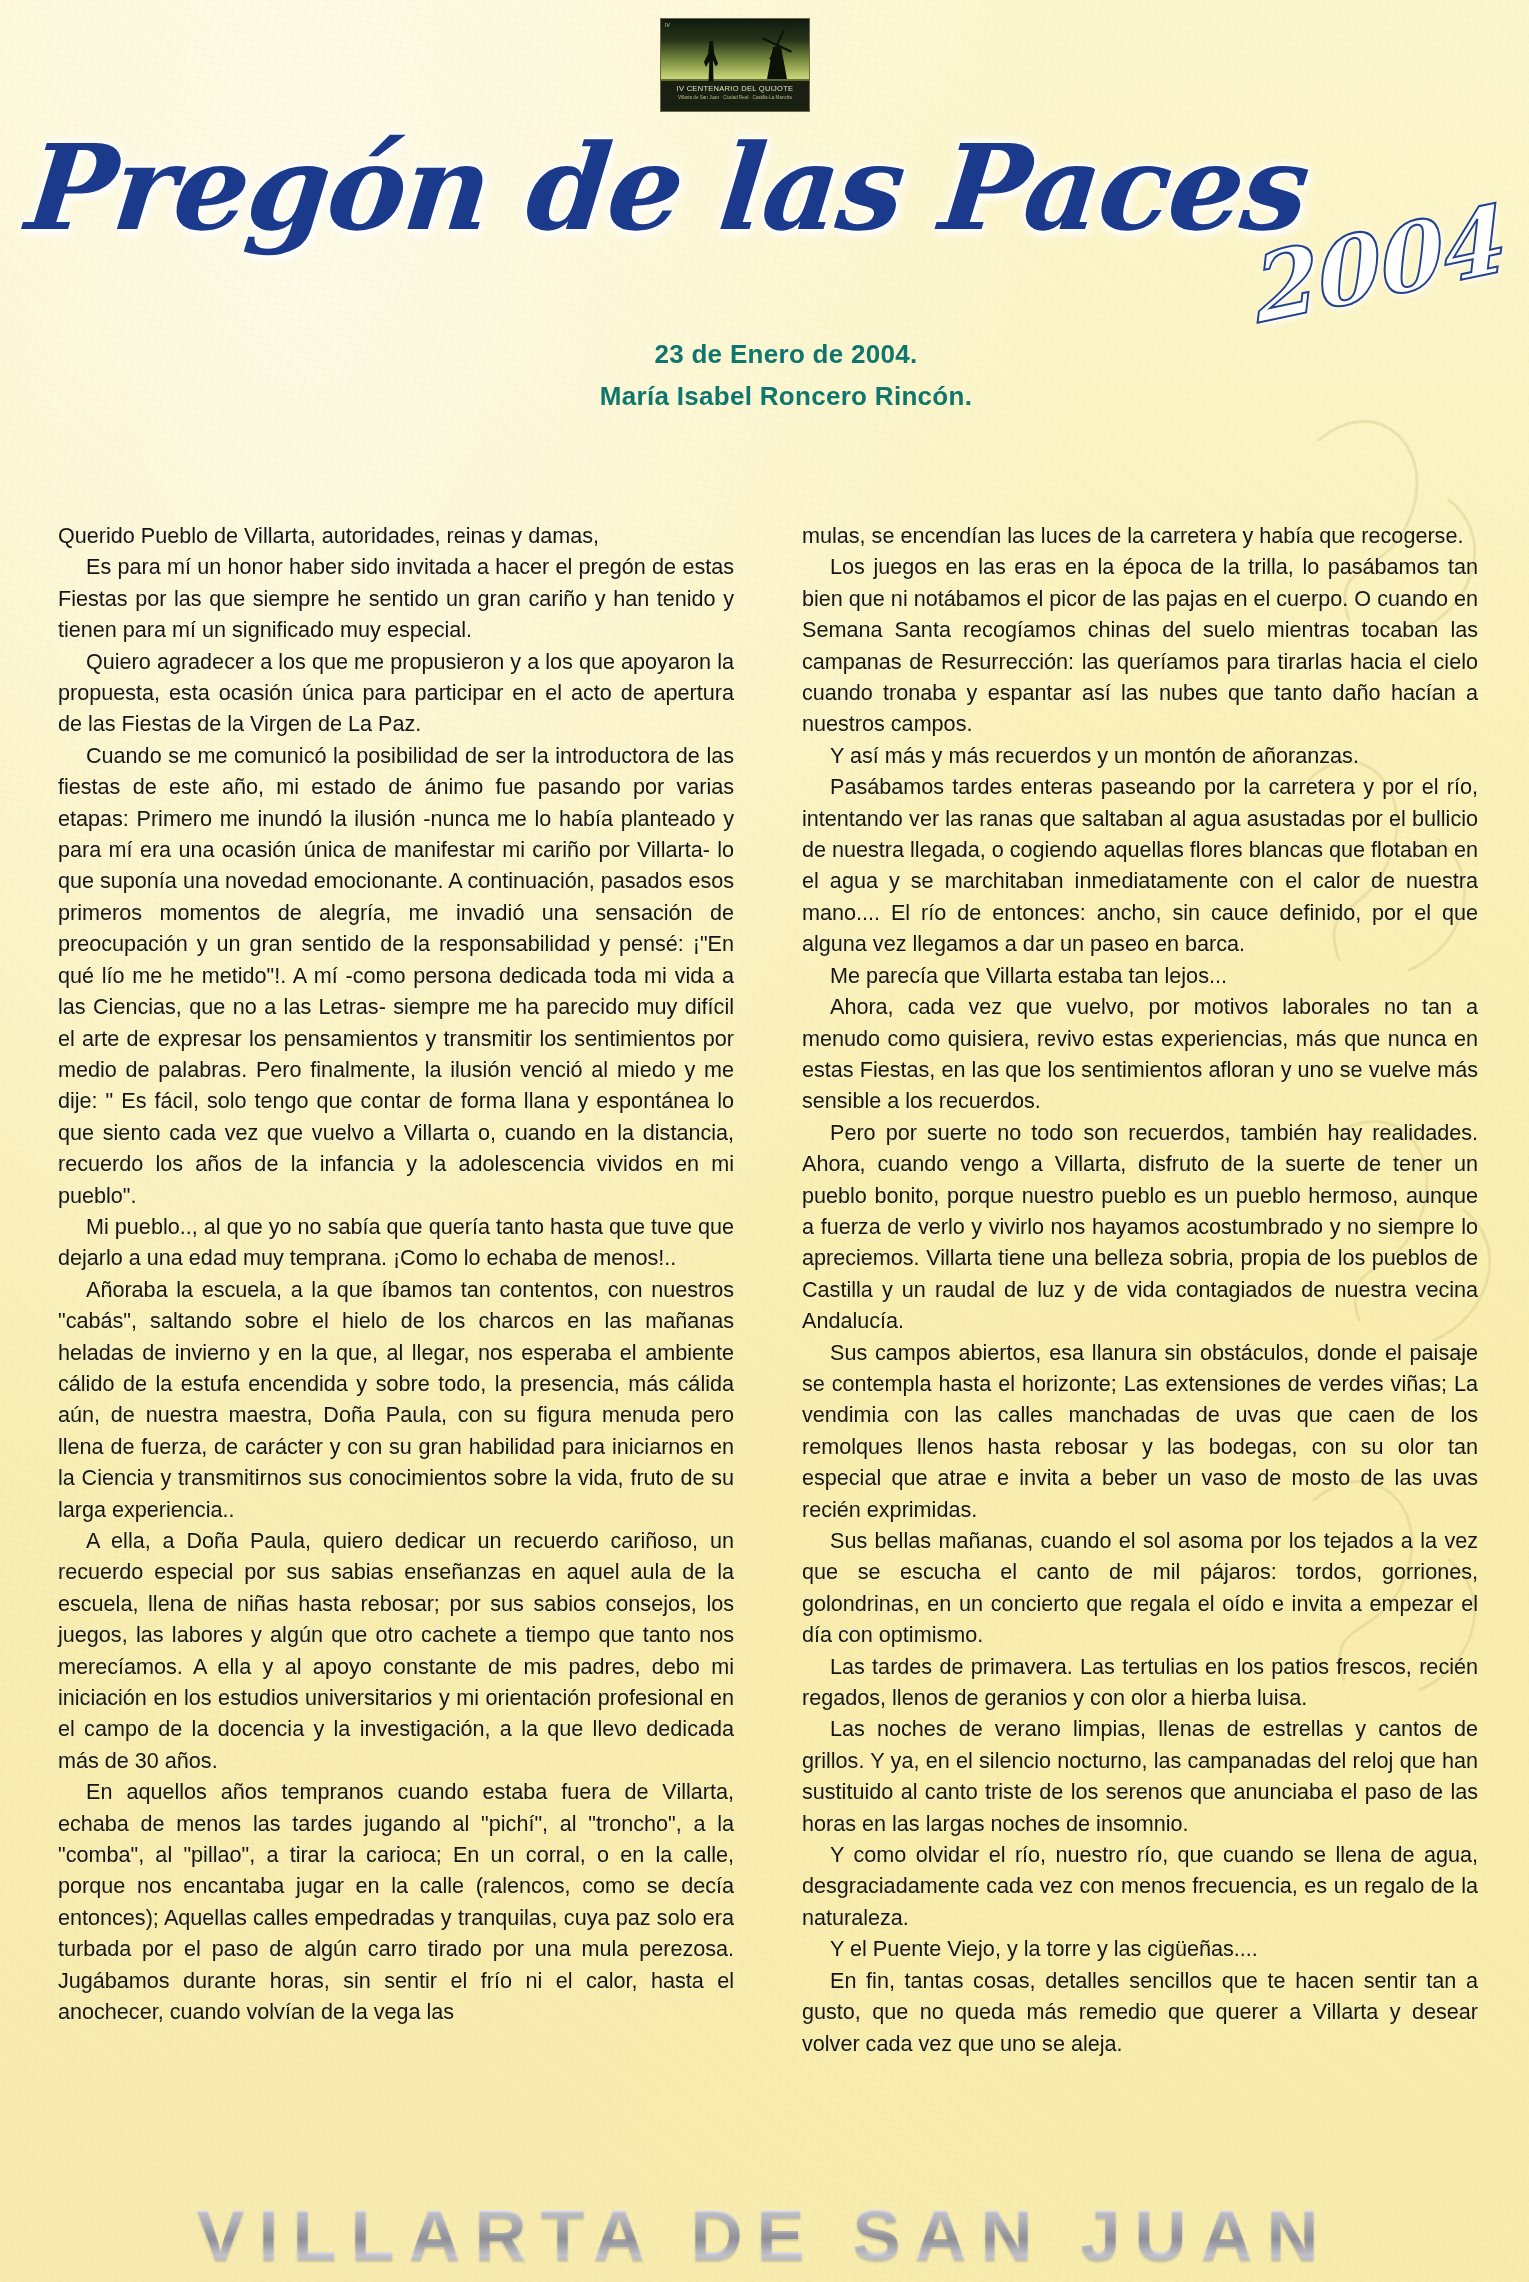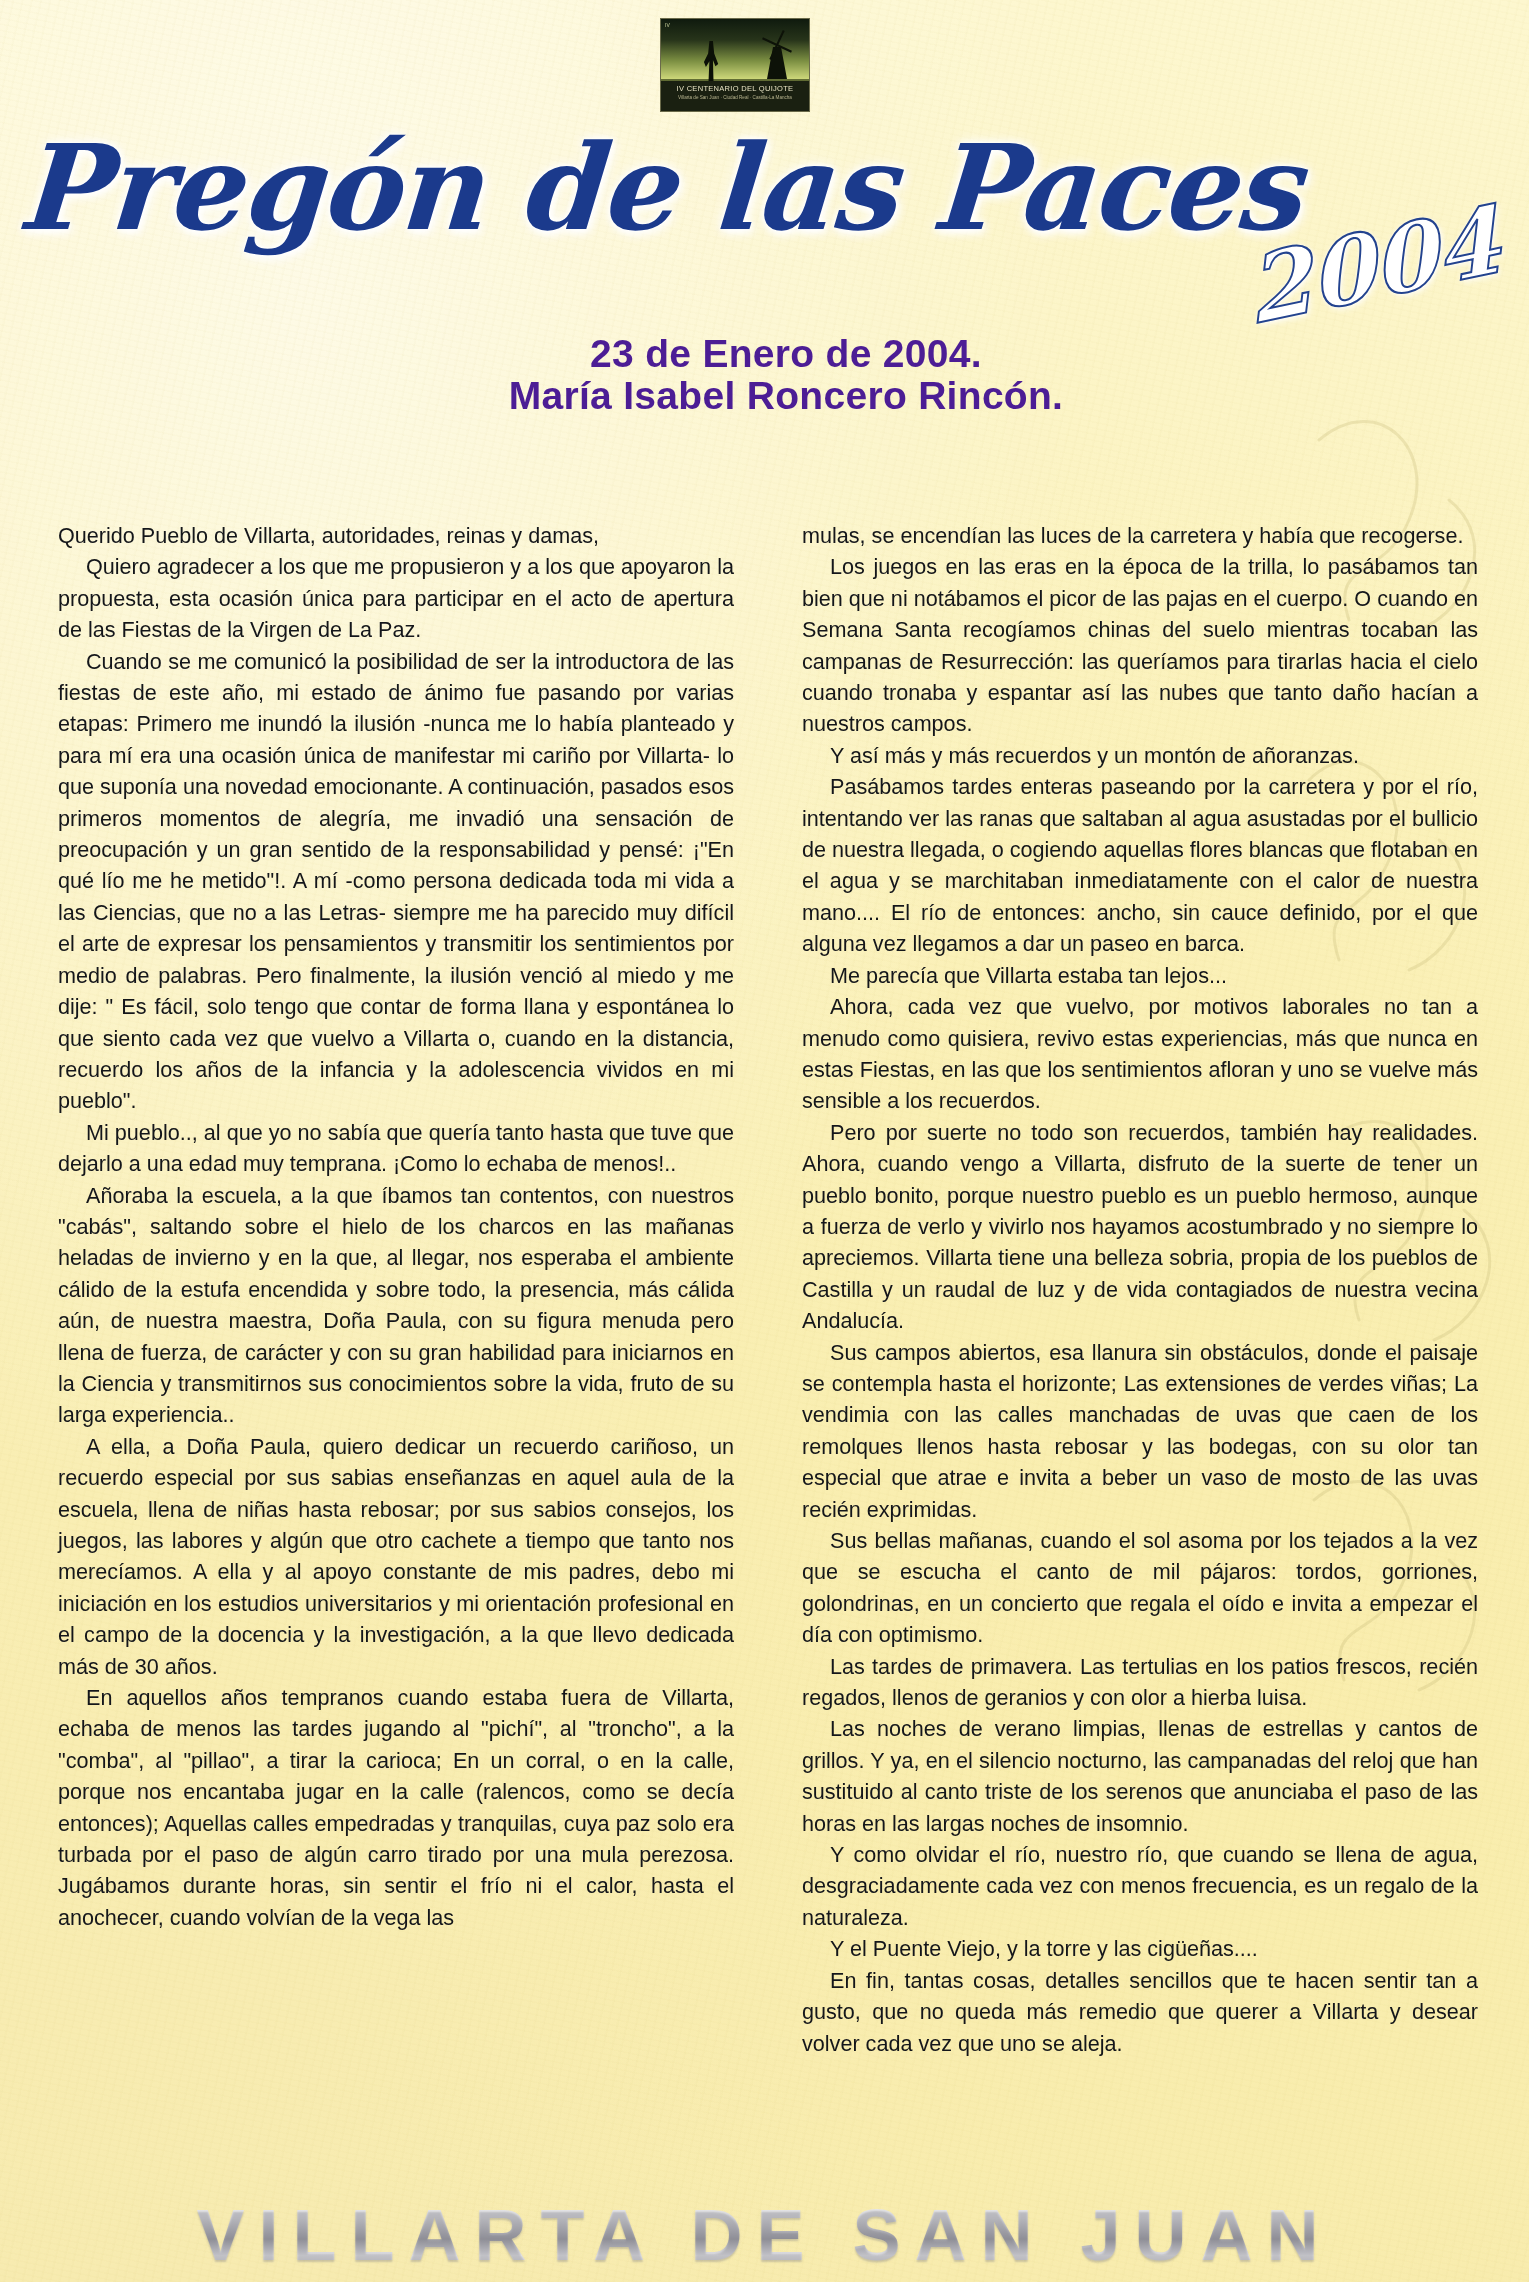--- a/index.html
+++ b/index.html
@@ -130,22 +130,22 @@
     text-shadow: 0 0 4px #ffffff, 2px 3px 6px rgba(255,255,255,0.9);
     transform: rotate(-12deg) skewX(-8deg);
   }
   .subtitle {
     position: absolute;
     left: 0; right: 0;
     top: 215px;
     text-align: center;
     font-family: "Liberation Sans", sans-serif;
     font-weight: bold;
-    font-size: 39px;
-    color: #4c1d95;
+    font-size: 26px;
+    color: #0f766e;
     line-height: 42px;
     letter-spacing: 0.3px;
     padding-left: 43px;
   }
 
   
   .columns {
     position: absolute;
     left: 58px;
     top: 520px;
@@ -237,20 +237,21 @@
   <div class="year">2004</div>
   <div class="subtitle">
     <div>23 de Enero de 2004.</div>
     <div>María Isabel Roncero Rincón.</div>
   </div>
 </div>
 
 <div class="columns">
   <div class="col" id="col-left">
       <p class="noindent">Querido Pueblo de Villarta, autoridades, reinas y damas,</p>
+      <p>Es para mí un honor haber sido invitada a hacer el pregón de estas Fiestas por las que siempre he sentido un gran cariño y han tenido y tienen para mí un significado muy especial.</p>
       <p>Quiero agradecer a los que me propusieron y a los que apoyaron la propuesta, esta ocasión única para participar en el acto de apertura de las Fiestas de la Virgen de La Paz.</p>
       <p>Cuando se me comunicó la posibilidad de ser la introductora de las fiestas de este año, mi estado de ánimo fue pasando por varias etapas: Primero me inundó la ilusión -nunca me lo había planteado y para mí era una ocasión única de manifestar mi cariño por Villarta- lo que suponía una novedad emocionante. A continuación, pasados esos primeros momentos de alegría, me invadió una sensación de preocupación y un gran sentido de la responsabilidad y pensé: ¡"En qué lío me he metido"!. A mí -como persona dedicada toda mi vida a las Ciencias, que no a las Letras- siempre me ha parecido muy difícil el arte de expresar los pensamientos y transmitir los sentimientos por medio de palabras. Pero finalmente, la ilusión venció al miedo y me dije: " Es fácil, solo tengo que contar de forma llana y espontánea lo que siento cada vez que vuelvo a Villarta o, cuando en la distancia, recuerdo los años de la infancia y la adolescencia vividos en mi pueblo".</p>
       <p>Mi pueblo.., al que yo no sabía que quería tanto hasta que tuve que dejarlo a una edad muy temprana. ¡Como lo echaba de menos!..</p>
       <p>Añoraba la escuela, a la que íbamos tan contentos, con nuestros "cabás", saltando sobre el hielo de los charcos en las mañanas heladas de invierno y en la que, al llegar, nos esperaba el ambiente cálido de la estufa encendida y sobre todo, la presencia, más cálida aún, de nuestra maestra, Doña Paula, con su figura menuda pero llena de fuerza, de carácter y con su gran habilidad para iniciarnos en la Ciencia y transmitirnos sus conocimientos sobre la vida, fruto de su larga experiencia..</p>
       <p>A ella, a Doña Paula, quiero dedicar un recuerdo cariñoso, un recuerdo especial por sus sabias enseñanzas en aquel aula de la escuela, llena de niñas hasta rebosar; por sus sabios consejos, los juegos, las labores y algún que otro cachete a tiempo que tanto nos merecíamos. A ella y al apoyo constante de mis padres, debo mi iniciación en los estudios universitarios y mi orientación profesional en el campo de la docencia y la investigación, a la que llevo dedicada más de 30 años.</p>
       <p>En aquellos años tempranos cuando estaba fuera de Villarta, echaba de menos las tardes jugando al "pichí", al "troncho", a la "comba", al "pillao", a tirar la carioca; En un corral,  o en la calle, porque nos encantaba jugar en la calle (ralencos, como se decía entonces); Aquellas calles empedradas y tranquilas, cuya paz solo era turbada por el paso de algún carro tirado por una mula perezosa. Jugábamos durante horas, sin sentir el frío ni el calor, hasta el anochecer, cuando volvían de la vega las</p>
     </div>
   <div class="col" id="col-right">
       <p class="noindent">mulas, se encendían las luces de la carretera y había que recogerse.</p>
       <p>Los juegos en las eras en la época de la trilla, lo pasábamos tan bien que ni notábamos el picor de las pajas en el cuerpo. O cuando en Semana Santa recogíamos chinas del suelo mientras tocaban las campanas de Resurrección: las queríamos para tirarlas hacia el cielo cuando tronaba y espantar así las nubes que tanto daño hacían a nuestros campos.</p>

